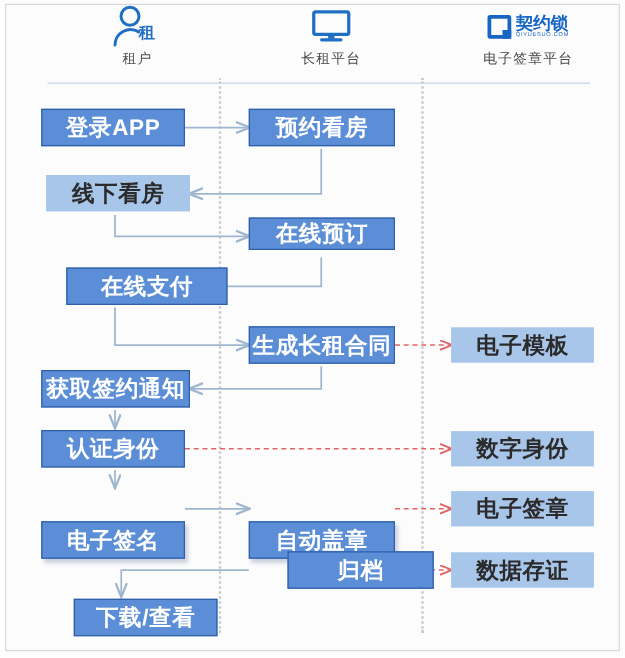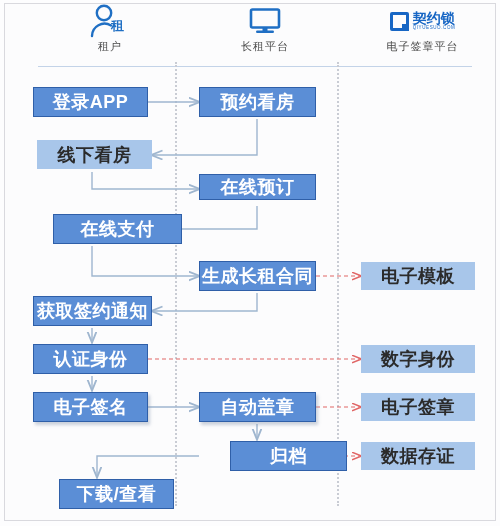--- a/index.html
+++ b/index.html
@@ -51,21 +51,21 @@
     display:flex;align-items:center;justify-content:center;
     font-size:18px;font-weight:bold;letter-spacing:.5px;
     white-space:nowrap;
   }
   .box.dark{
     background:#5b8ed6;border:1px solid #2f5fa8;color:#ffffff;
   }
   .box.light{
     background:#a8c6ea;border:1px solid #a8c6ea;color:#2b2b2b;font-weight:bold;
   }
-  .box.shadow{box-shadow:2px 3px 3px rgba(130,145,170,.40);}
+  .box.shadow{box-shadow:2px 3px 3px rgba(130,145,170,.40);margin-top:25px;}
   
   svg.wires{position:absolute;left:0;top:0;width:500px;height:526px;pointer-events:none;}
   .ln{stroke:#9fb6cf;stroke-width:1.4;fill:none;}
   .rl{stroke:#e06666;stroke-width:1.2;fill:none;stroke-dasharray:4 3;}
   
   .qy-mark{
     width:19px;height:19px;border:3px solid #1766c4;box-sizing:border-box;
     border-radius:2px;position:relative;
   }
   .qy-mark:after{

